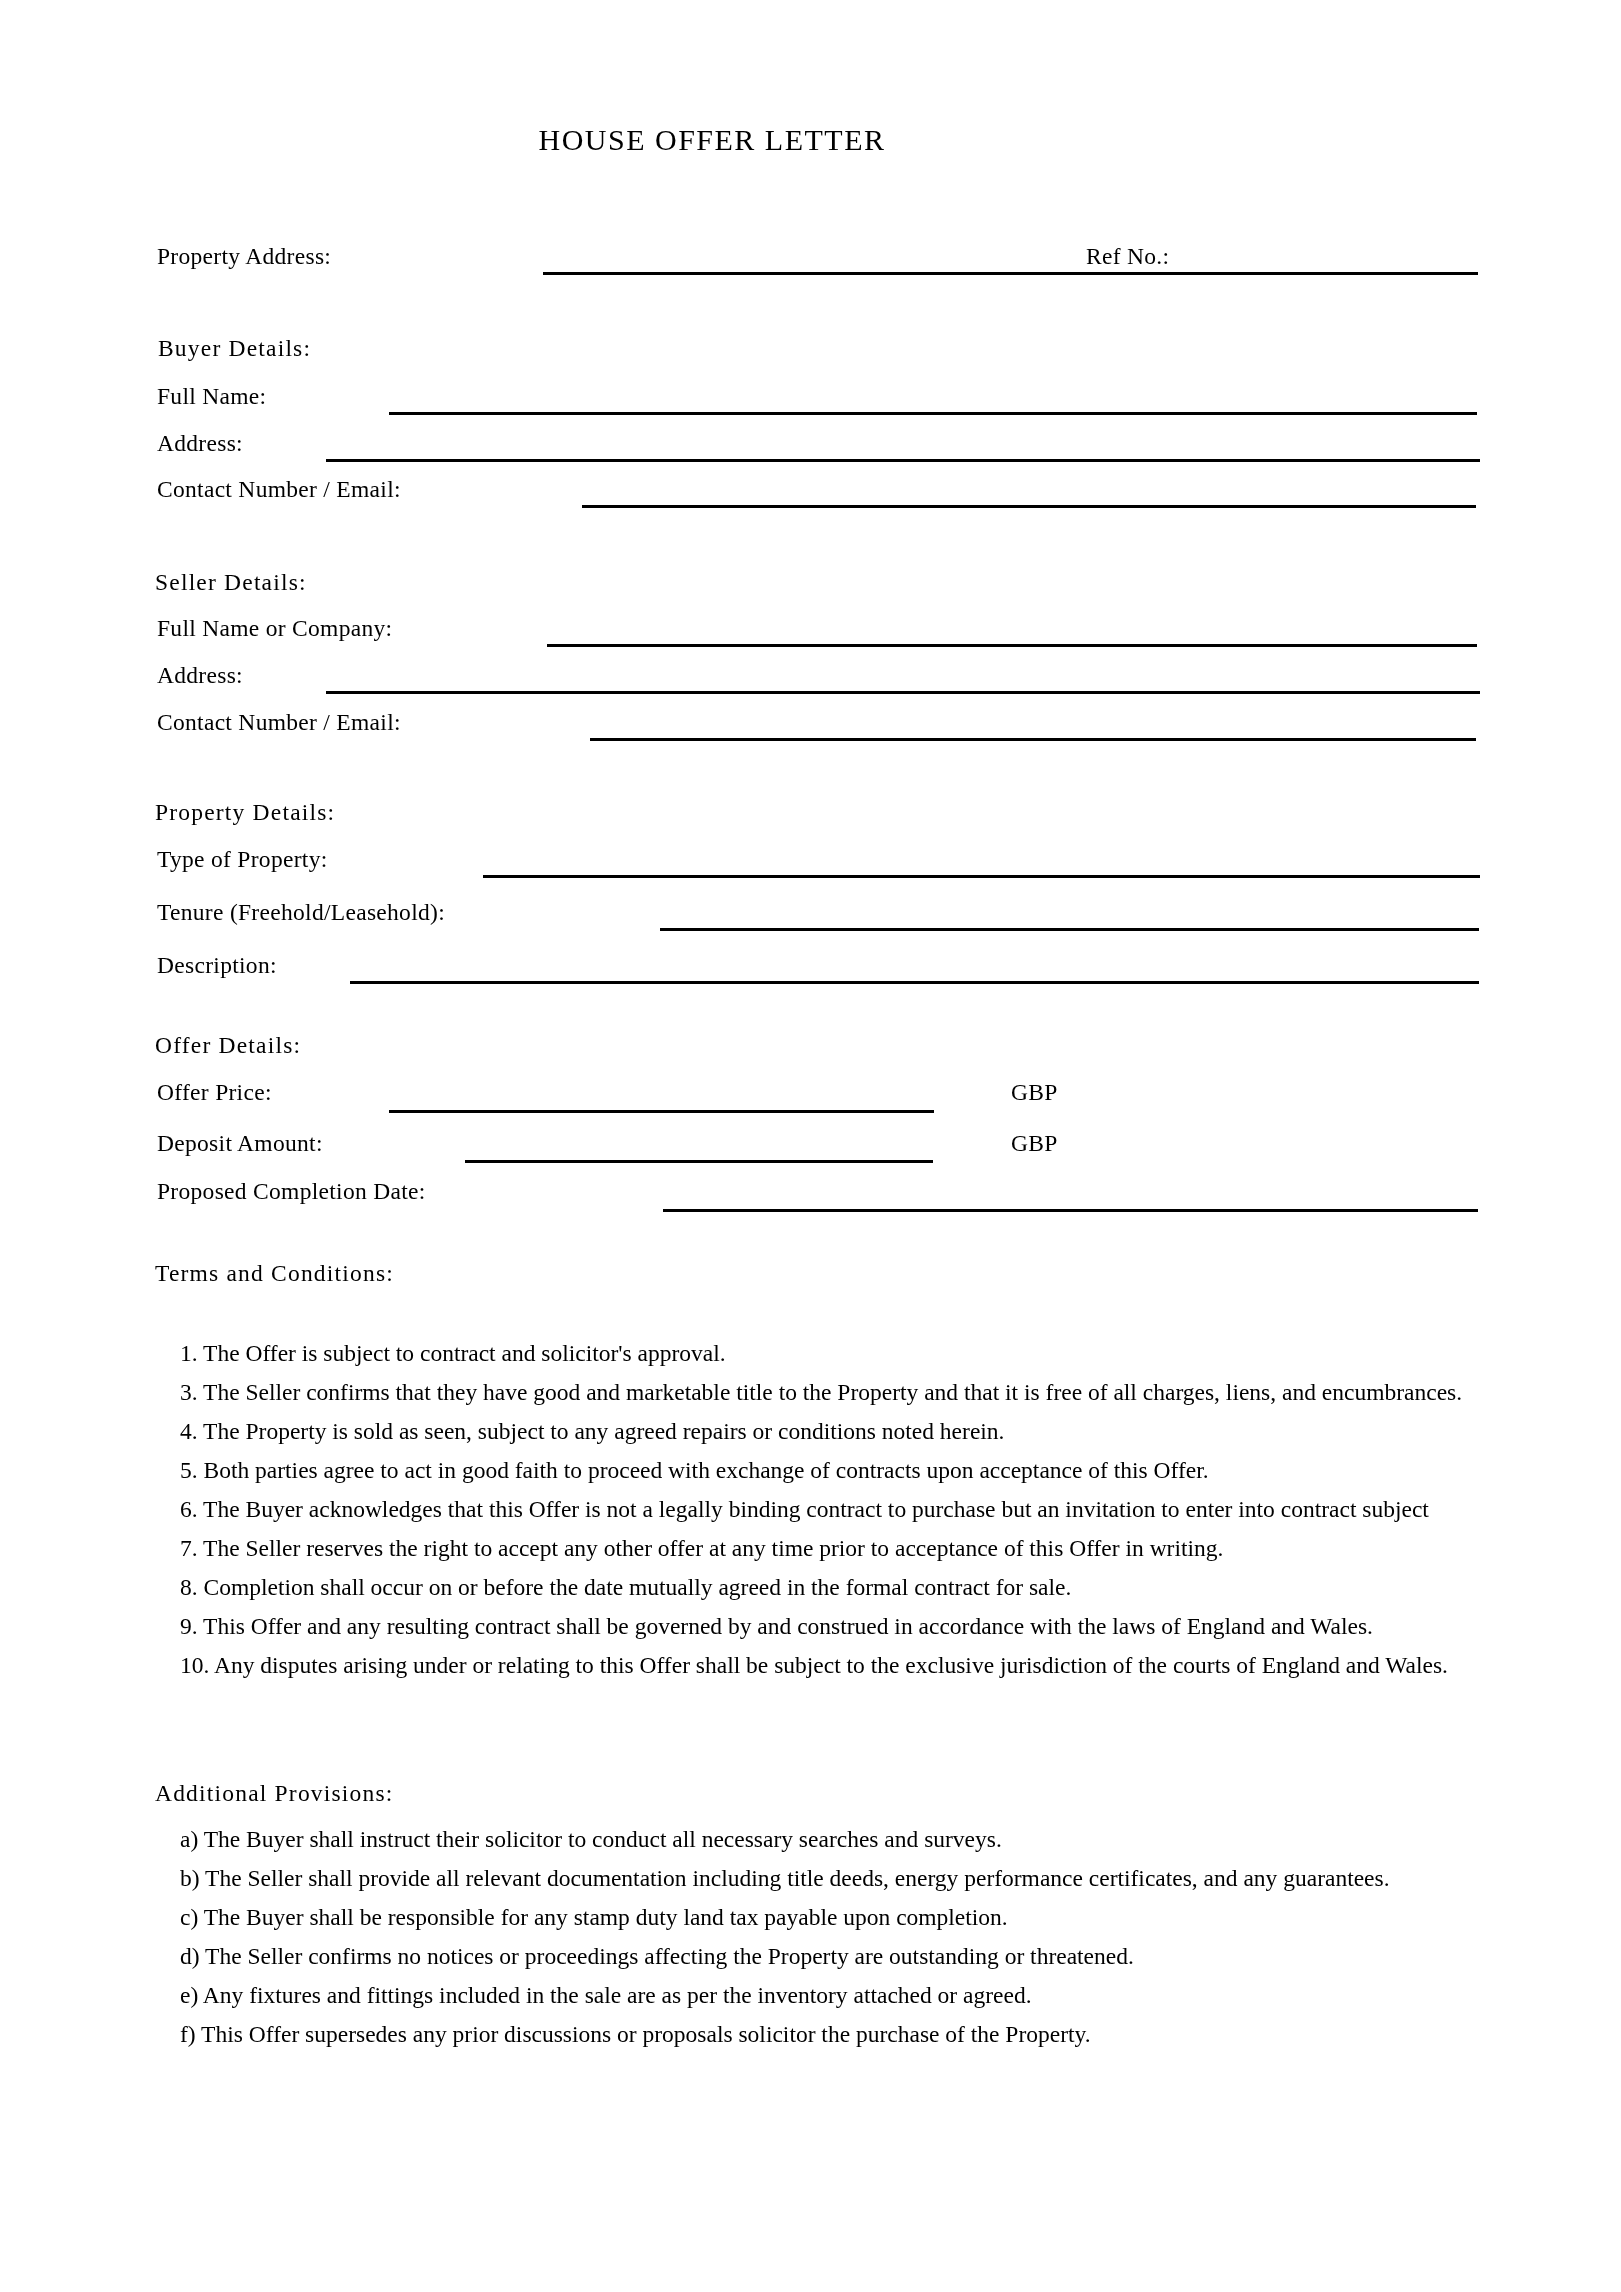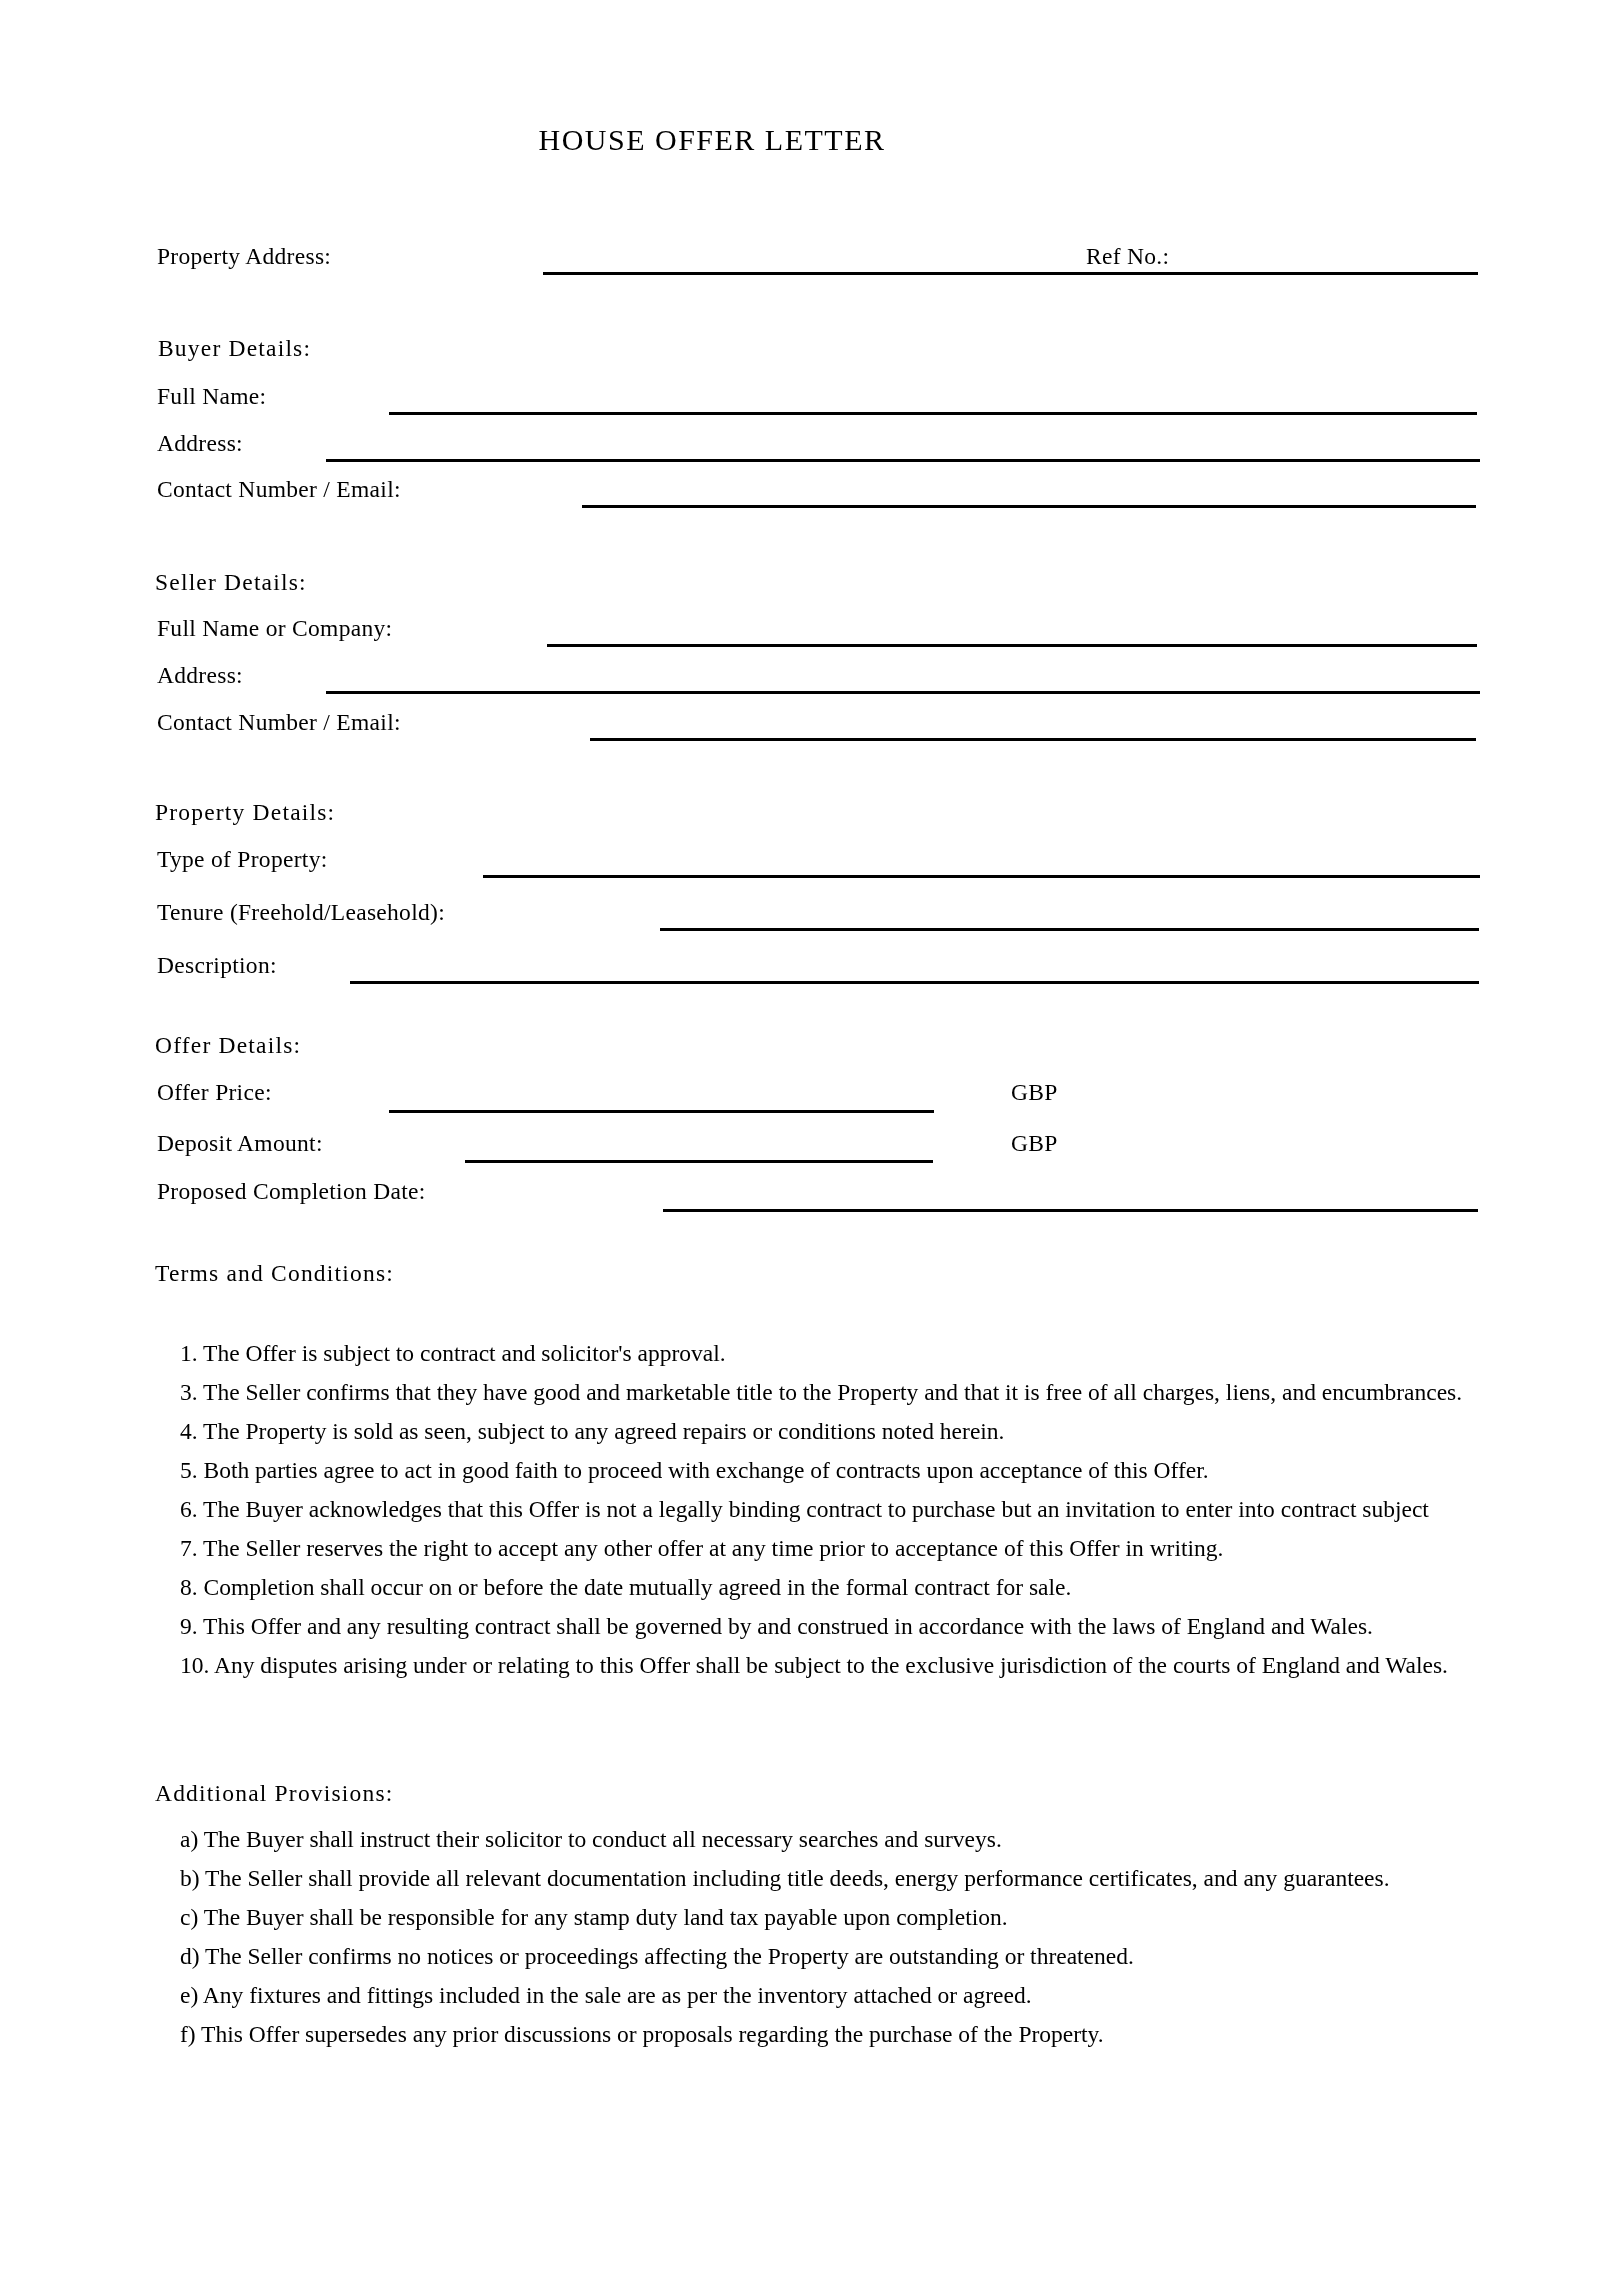--- a/index.html
+++ b/index.html
@@ -84,15 +84,15 @@
   <div>10. Any disputes arising under or relating to this Offer shall be subject to the exclusive jurisdiction of the courts of England and Wales.</div>
 </div>
 
 <span class="lbl hd" style="left:155px;top:1779px;">Additional Provisions:</span>
 <div class="list" style="top:1820px;">
   <div>a) The Buyer shall instruct their solicitor to conduct all necessary searches and surveys.</div>
   <div>b) The Seller shall provide all relevant documentation including title deeds, energy performance certificates, and any guarantees.</div>
   <div>c) The Buyer shall be responsible for any stamp duty land tax payable upon completion.</div>
   <div>d) The Seller confirms no notices or proceedings affecting the Property are outstanding or threatened.</div>
   <div>e) Any fixtures and fittings included in the sale are as per the inventory attached or agreed.</div>
-  <div>f) This Offer supersedes any prior discussions or proposals regarding the purchase of the Property.</div>
+  <div>f) This Offer supersedes any prior discussions or proposals solicitor the purchase of the Property.</div>
 </div>
 
 
 </body></html>

